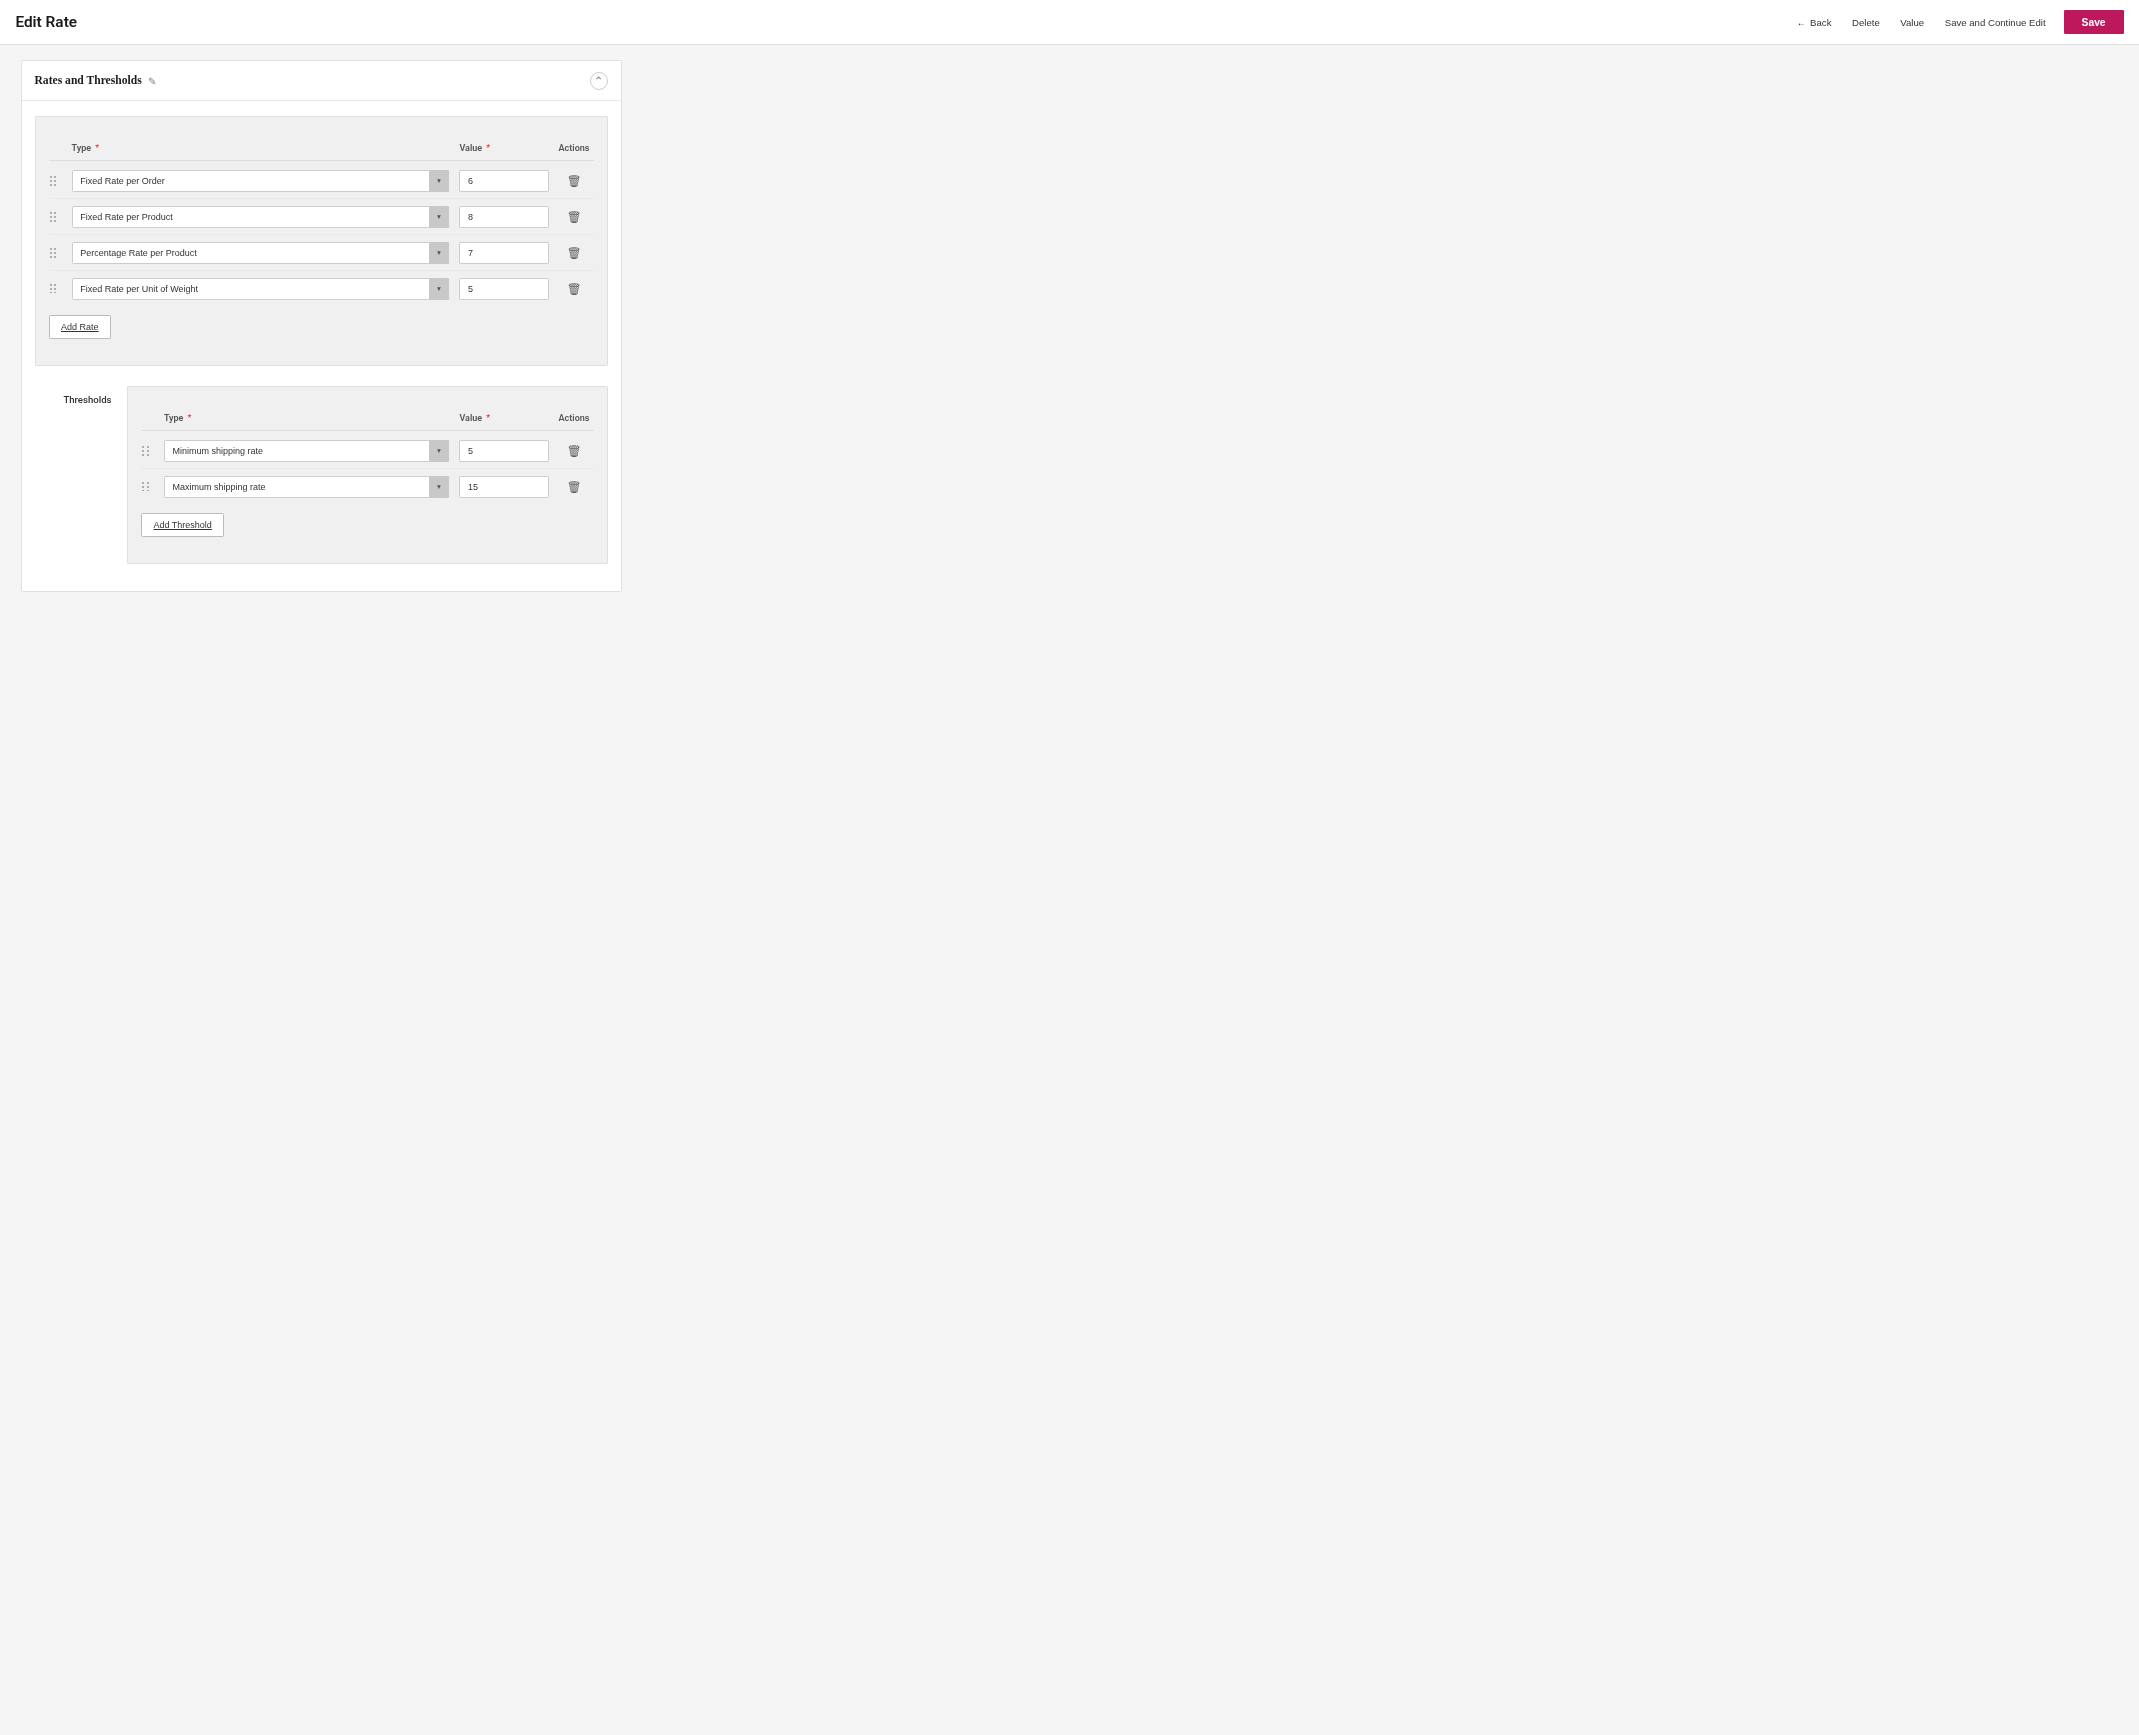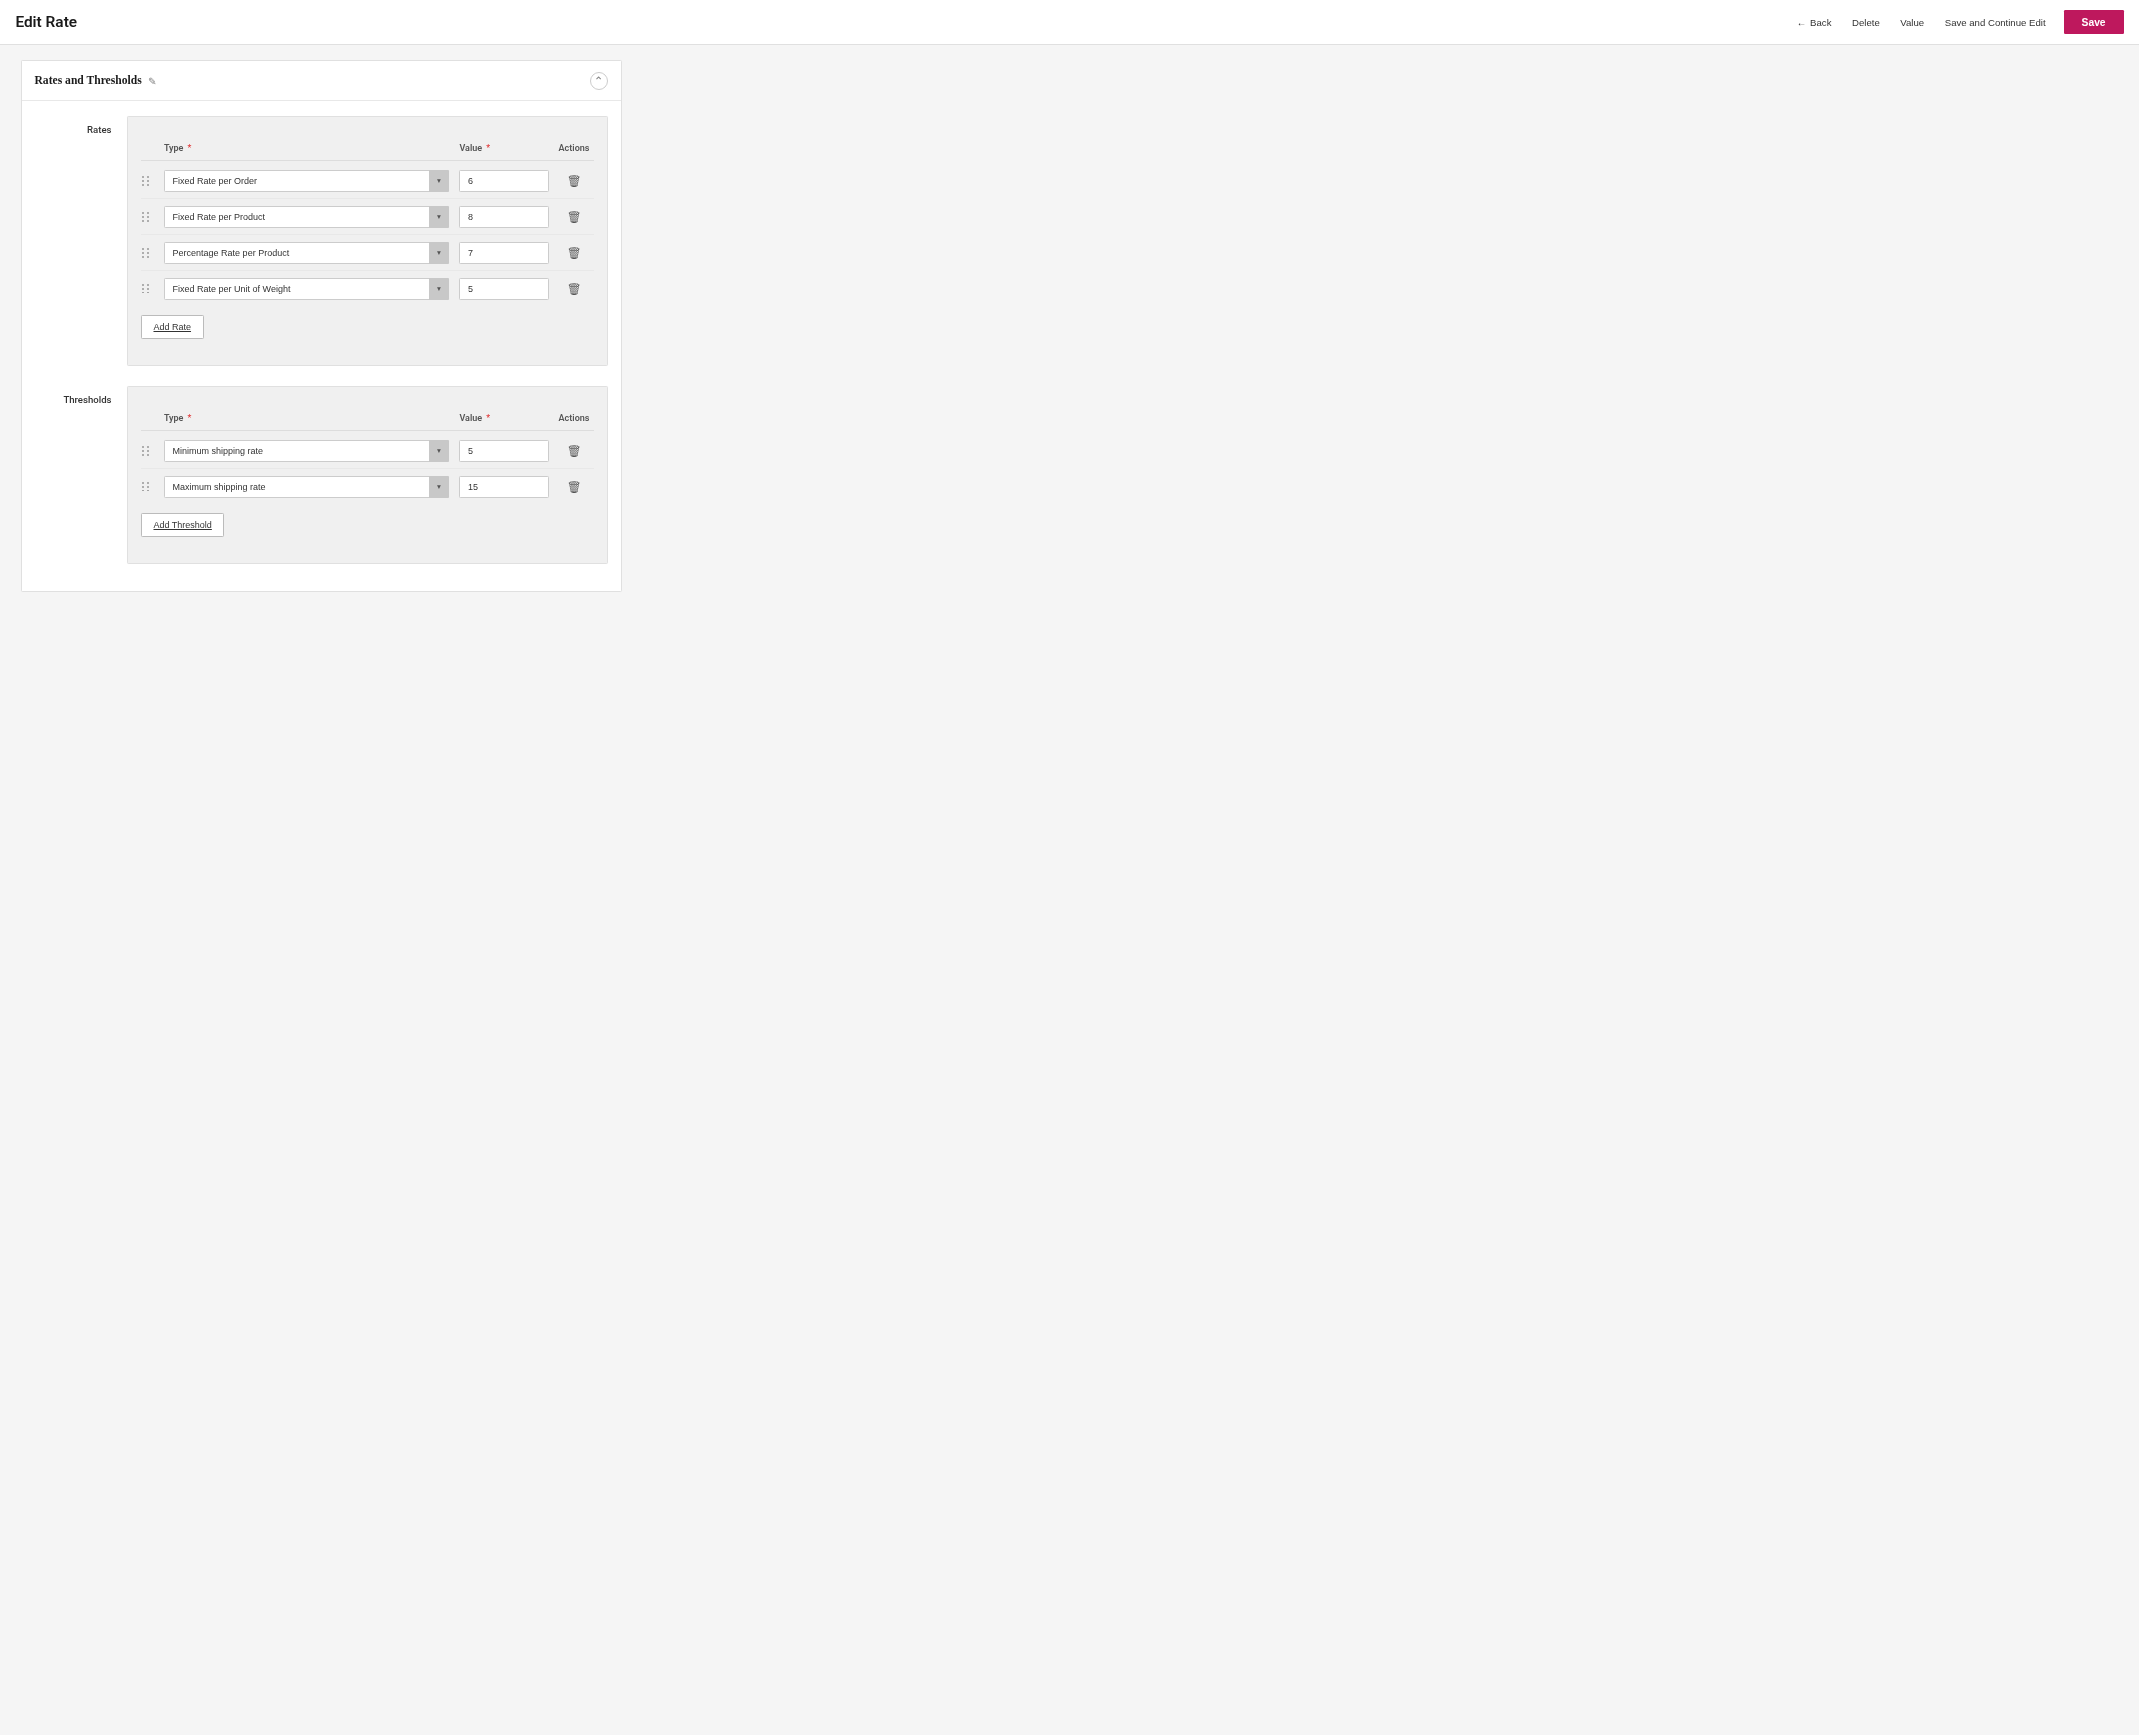--- a/index.html
+++ b/index.html
@@ -289,21 +289,20 @@
         <span class="edit-icon">✎</span>
       </div>
       <div class="collapse-icon">
         <span>⌃</span>
       </div>
     </div>
 
     <div class="section-body">
 
       <div class="rate-block">
-        <div class="rate-label">Rates</div>
         <div class="rate-table">
 
           
           <div class="rate-table-header">
             <div class="col-drag"></div>
             <div class="col-type">
               <span class="col-header-label">Type</span>
               <span class="required-star">*</span>
             </div>
             <div class="col-value">

